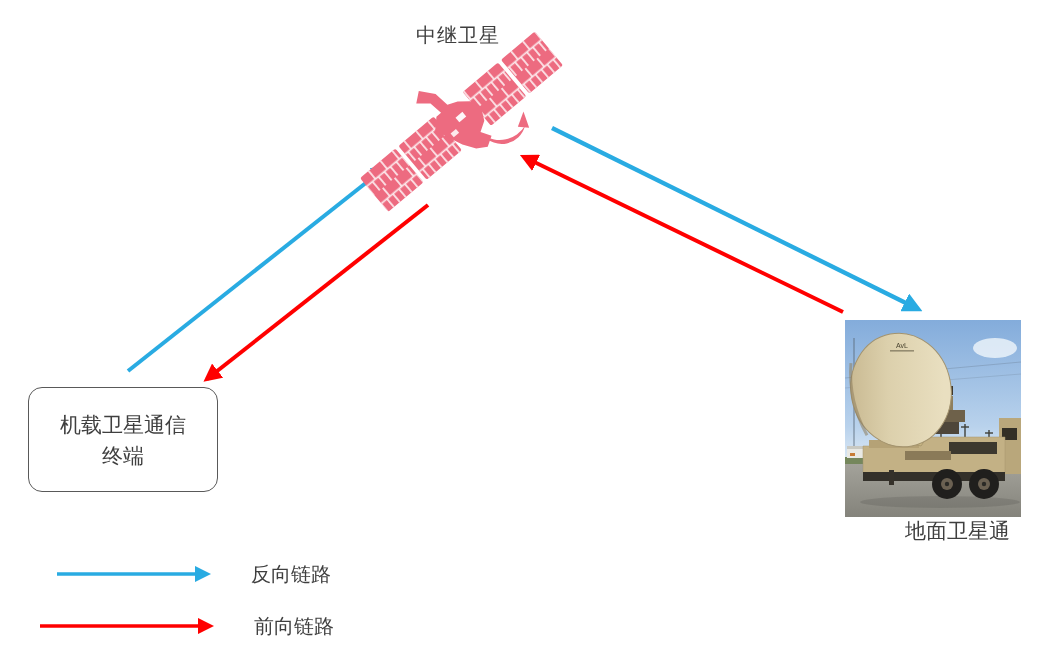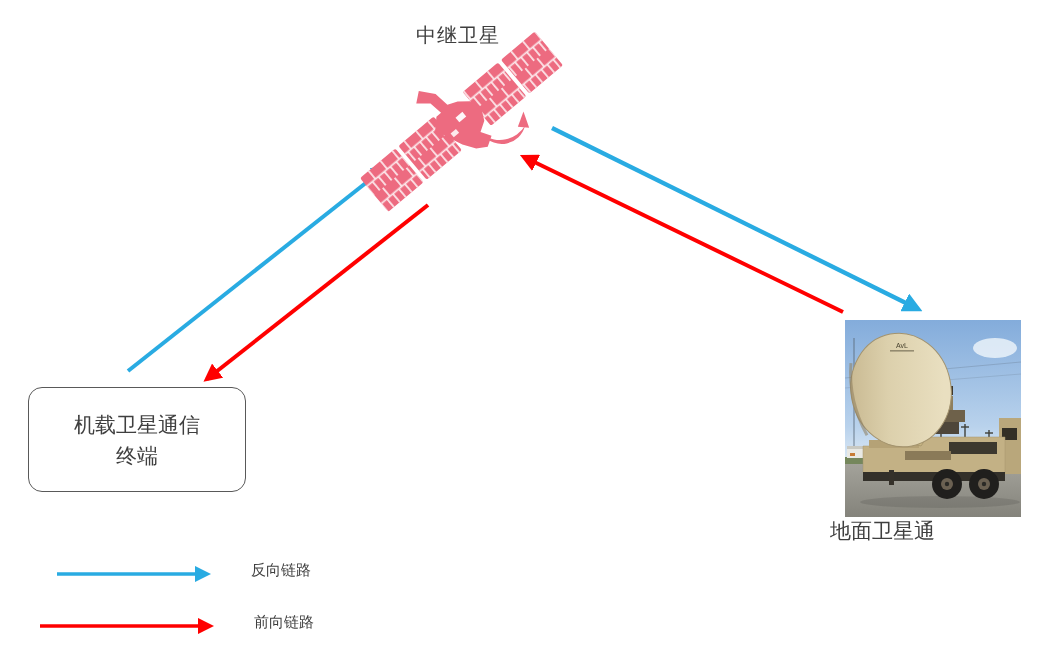--- a/index.html
+++ b/index.html
@@ -15,33 +15,33 @@
   }
   .abs { position: absolute; }
   .arrow-overlay { left: 0; top: 0; width: 1043px; height: 651px; pointer-events: none; }
   .node-title {
     left: 416px; top: 22px;
     font-size: 20px; letter-spacing: 1px;
     white-space: nowrap;
   }
   .satellite-svg { left: 355px; top: 30px; overflow: visible; }
   .terminal-box {
-    left: 28px; top: 387px; width: 218px; height: 105px;
+    left: 28px; top: 387px; width: 190px; height: 105px;
     border: 1.6px solid #595959; border-radius: 14px;
     background: #ffffff;
     display: flex; flex-direction: column; align-items: center; justify-content: center;
     font-size: 21px; line-height: 31px; text-align: center;
   }
   .ground-figure { left: 845px; top: 320px; width: 176px; height: 197px; }
   .ground-photo { display: block; width: 176px; height: 197px; }
   .ground-caption {
     left: 830px; top: 516px; width: 180px;
-    text-align: left; font-size: 21px; line-height: 29px;
+    text-align: right; font-size: 21px; line-height: 29px;
   }
-  .legend-label { font-size: 15px; white-space: nowrap; }
+  .legend-label { font-size: 20px; white-space: nowrap; }
   .legend-label-1 { left: 251px; top: 561px; }
   .legend-label-2 { left: 254px; top: 613px; text-align: center; }
   .legend-arrow-1 { left: 55px; top: 565px; }
   .legend-arrow-2 { left: 38px; top: 617px; }
 </style>
 </head>
 <body>
 
 <div class="canvas">
 

